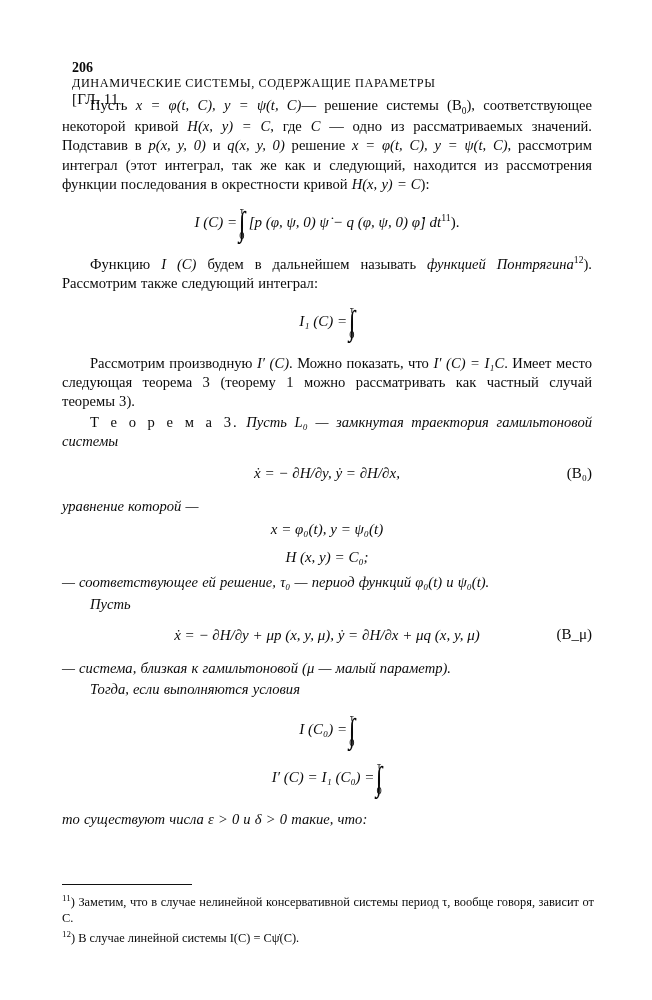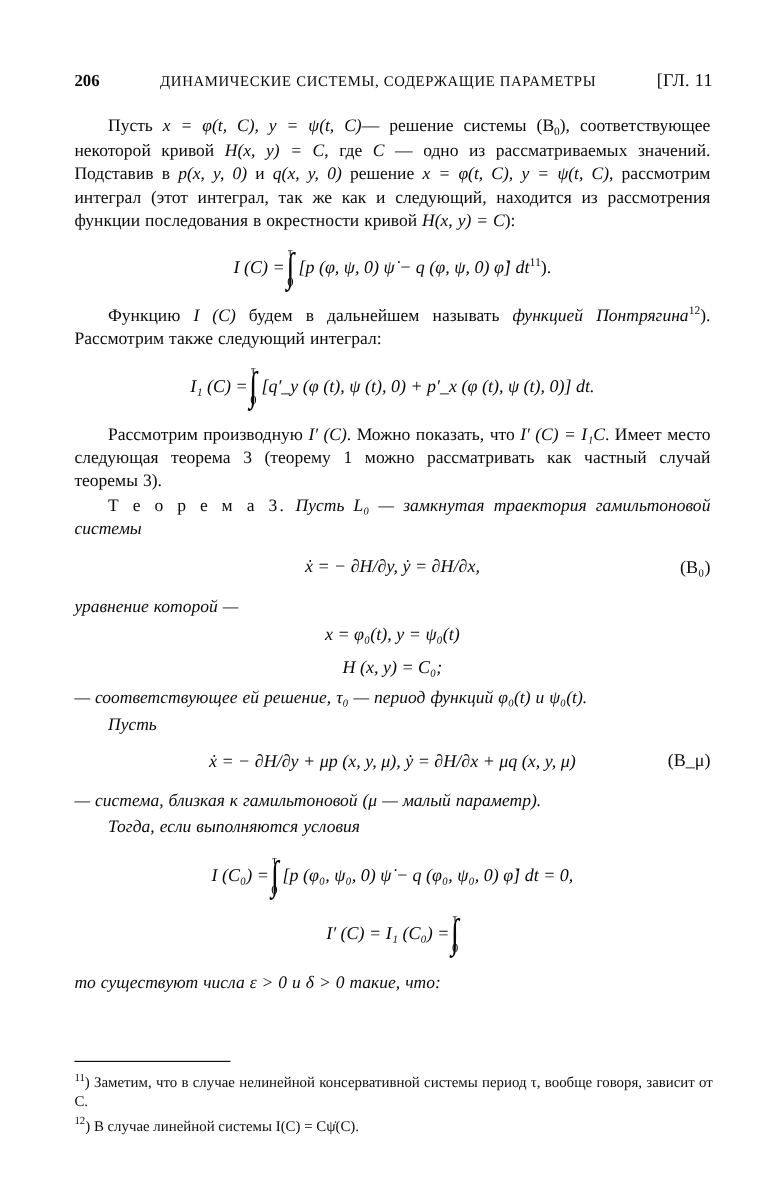--- a/index.html
+++ b/index.html
@@ -18,26 +18,27 @@
     position: relative;
     width: 652px;
     height: 1000px;
     box-sizing: border-box;
     padding: 0;
   }
   .header {
     position: absolute;
     top: 60px;
     left: 62px;
-    right: 58px;
+    right: 74px;
     display: flex;
     align-items: baseline;
     justify-content: flex-start;
     font-size: 12.5px;
     letter-spacing: 0.4px;
+    flex-direction: column;
   }
   .header .pagenum {
     font-size: 14px;
     font-weight: bold;
     letter-spacing: 0;
   }
   .header .runhead {
     font-size: 12.3px;
     letter-spacing: 0.55px;
     flex: 1;
@@ -184,21 +185,20 @@
       <span class="it">функцией Понтрягина</span><sup class="fn">12</sup><span>). Рассмотрим также следующий интеграл:</span>
     </p>
 
     <div class="eq">
       <span class="math">I₁ (C) =</span>
       <span class="intwrap">
         <span class="top">τ</span>
         <span class="sym">∫</span>
         <span class="bot">0</span>
       </span>
-      <span class="math">[q′_y (φ (t), ψ (t), 0) + p′_x (φ (t), ψ (t), 0)] dt.</span>
     </div>
 
     <p class="para" style="margin-top:14px">
       <span>Рассмотрим производную</span>
       <span class="math">I′ (C)</span><span>. Можно показать, что</span>
       <span class="math">I′ (C) = I₁C</span><span>. Имеет место следующая теорема 3 (теорему 1 можно рассматривать как частный случай теоремы 3).</span>
     </p>
 
     <p class="para">
       <span class="theorem-label">Т е о р е м а  3.</span>
@@ -232,21 +232,20 @@
     <p class="para noindent it">— система, близкая к гамильтоновой (μ — малый параметр).</p>
     <p class="para it">Тогда, если выполняются условия</p>
 
     <div class="eq" style="margin:14px 0 14px 0">
       <span class="math">I (C₀) =</span>
       <span class="intwrap">
         <span class="top">τ</span>
         <span class="sym">∫</span>
         <span class="bot">0</span>
       </span>
-      <span class="math">[p (φ₀, ψ₀, 0) ψ̇ − q (φ₀, ψ₀, 0) φ̇] dt = 0,</span>
     </div>
 
     <div class="eq" style="margin:14px 0 14px 0">
       <span class="math">I′ (C) = I₁ (C₀) =</span>
       <span class="intwrap">
         <span class="top">τ</span>
         <span class="sym">∫</span>
         <span class="bot">0</span>
       </span>
     </div>

